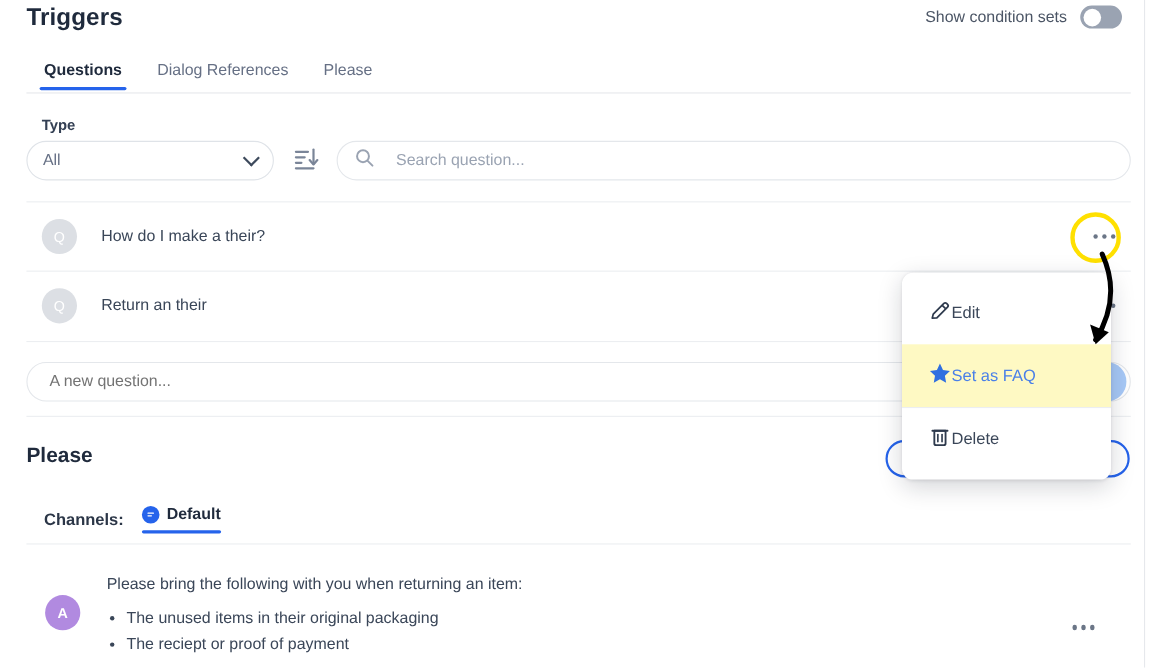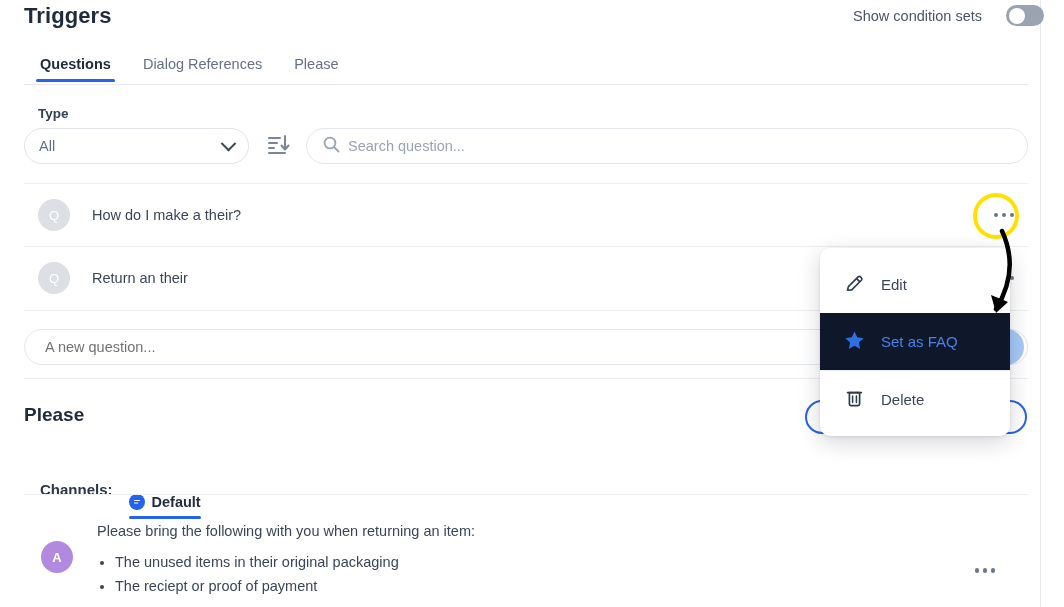--- a/index.html
+++ b/index.html
@@ -17,22 +17,22 @@
     position:absolute; top:0; left:1040px; width:1px; height:607px;
     background:#e6e8ec;
   }
 
   
   .page-title {
     position:absolute; left:24px; top:3px;
     font-size:22px; font-weight:700; color:#1f2a3c; letter-spacing:.1px;
   }
   .cond-wrap {
-    position:absolute; right:20px; top:5px;
-    display:flex; align-items:center; gap:24px;
+    position:absolute; right:44px; top:5px;
+    display:flex; align-items:center; gap:12px;
   }
   .cond-label { font-size:14.5px; color:#4b5565; }
   .toggle {
     width:38px; height:21px; border-radius:11px; background:#9aa3b2;
     position:relative; flex:none; cursor:pointer;
   }
   .toggle .knob {
     position:absolute; top:2.5px; left:3px; width:16px; height:16px;
     border-radius:50%; background:#fff;
   }
@@ -69,21 +69,21 @@
     border-right:2px solid #3d4a5c; border-bottom:2px solid #3d4a5c;
     transform:rotate(45deg) translate(-2px,-2px);
   }
   .sort-icon {
     position:absolute; left:266px; top:131px; width:26px; height:26px;
     cursor:pointer;
   }
   .search {
     position:absolute; left:306px; top:128px; width:722px; height:36px;
     border:1px solid #e4e7eb; border-radius:18px; background:#fff;
-    display:flex; align-items:center; gap:8px; padding:0 16px;
+    display:flex; align-items:center; gap:20px; padding:0 16px;
     cursor:text;
   }
   .search .ph { font-size:14.5px; color:#9aa3b2; }
 
   
   .hr { position:absolute; left:24px; width:1004px; height:1px; background:#eceef1; }
 
   .qrow { position:absolute; left:24px; width:1004px; height:62px; display:flex; align-items:center; }
   .qavatar {
     width:32px; height:32px; border-radius:50%; background:#dcdfe4;
@@ -118,21 +118,21 @@
   .output-title {
     position:absolute; left:24px; top:404px;
     font-size:19px; font-weight:700; color:#1f2a3c;
   }
   .channels-row {
     position:absolute; left:40px; top:460px; display:flex; align-items:center; gap:16px;
   }
   .channels-label { font-size:15px; font-weight:700; color:#2b3647; }
   .channel-tab {
     display:flex; align-items:center; gap:7px; position:relative;
-    padding-bottom:8px; cursor:pointer;margin-top:34px;
+    padding-bottom:8px; cursor:pointer;
   }
   .channel-tab .cname { font-size:14.5px; font-weight:700; color:#1f2a3c; }
   .channel-tab.active::after {
     content:""; position:absolute; left:0; right:0; bottom:-1px;
     height:3px; background:#2563eb; border-radius:2px;
   }
   .ch-ico { width:16px; height:16px; border-radius:50%; background:#2563eb; flex:none;
             display:flex; align-items:center; justify-content:center; }
 
   
@@ -157,24 +157,24 @@
   }
 
   
   .ctx-menu {
     position:absolute; left:820px; top:248px; width:190px;
     background:#fff; border-radius:10px;
     box-shadow:0 6px 22px rgba(16,24,40,.18), 0 1px 3px rgba(16,24,40,.1);
     padding:8px 0; z-index:30;
   }
   .ctx-item {
-    height:57px; display:flex; align-items:center; gap:16px; padding:0 24px;
+    height:57px; display:flex; align-items:center; padding:0 24px;
     font-size:15px; color:#3a4658; cursor:pointer;
   }
-  .ctx-item.sel { background:#0f172a; color:#4a80e8; }
+  .ctx-item.sel { background:#fef9c3; color:#4a80e8; }
   .ctx-sep { height:1px; background:#eceef1; margin:0 0; }
 
   
   .arrow { position:absolute; left:930px; top:225px; z-index:40; pointer-events:none; }
 </style>
 </head>
 <body>
 
 <div class="page">
 

